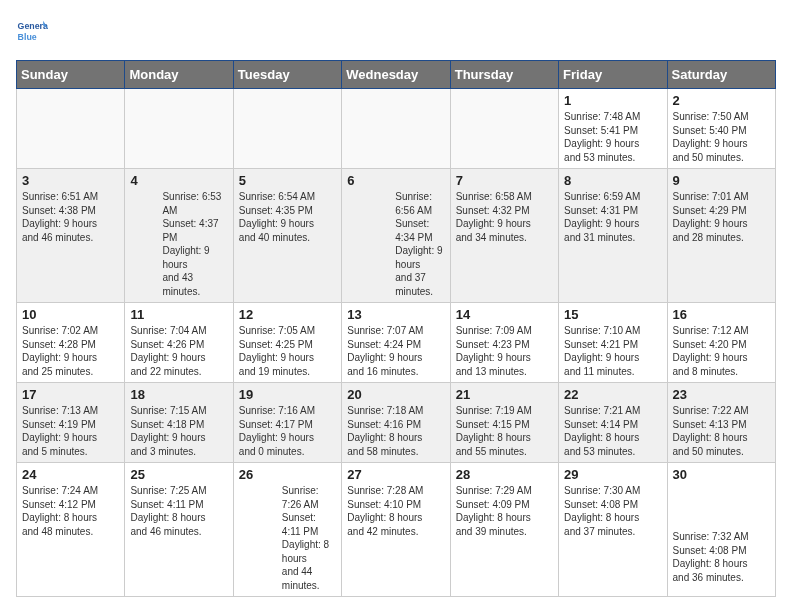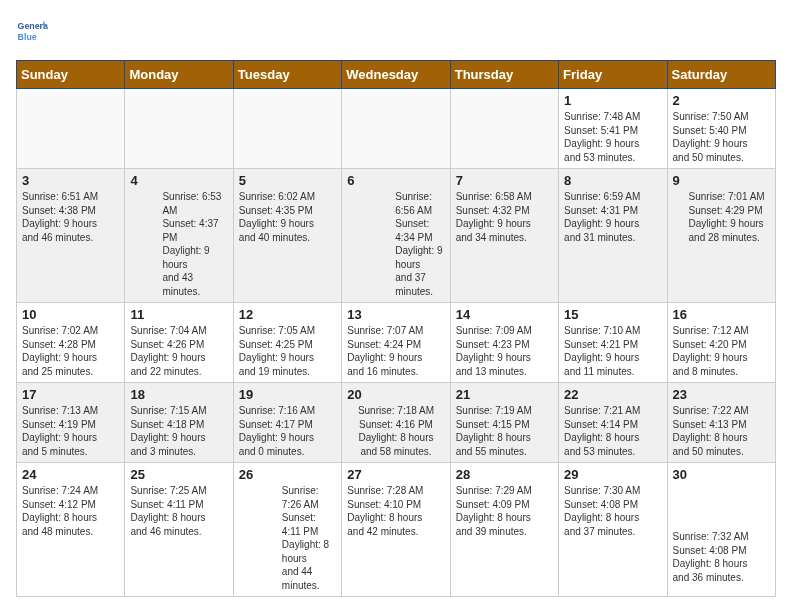--- a/index.html
+++ b/index.html
@@ -35,21 +35,21 @@
     }
     .subtitle {
       font-size: 16px;
       color: #444;
     }
     .calendar {
       width: 100%;
       border-collapse: collapse;
     }
     .calendar th {
-      background: #a16207;
+      background: #737373;
       color: #fff;
       font-size: 13px;
       font-weight: bold;
       padding: 6px 4px;
       text-align: left;
       border: 1px solid #1e4a8a;
     }
     .calendar td {
       border: 1px solid #ccc;
       vertical-align: top;
@@ -144,21 +144,21 @@
         </td>
         <td>
           <div class="day-number">4</div>
           <div class="day-info" style="white-space: pre-line; margin-left: 32px;">Sunrise: 6:53 AM
 Sunset: 4:37 PM
 Daylight: 9 hours
 and 43 minutes.</div>
         </td>
         <td>
           <div class="day-number">5</div>
-          <div class="day-info" style="white-space: pre-line;">Sunrise: 6:02 AM
+          <div class="day-info" style="white-space: pre-line;">Sunrise: 6:54 AM
 Sunset: 4:35 PM
 Daylight: 9 hours
 and 40 minutes.</div>
         </td>
         <td>
           <div class="day-number">6</div>
           <div class="day-info" style="white-space: pre-line; margin-left: 48px;">Sunrise: 6:56 AM
 Sunset: 4:34 PM
 Daylight: 9 hours
 and 37 minutes.</div>
@@ -172,21 +172,21 @@
         </td>
         <td>
           <div class="day-number">8</div>
           <div class="day-info" style="white-space: pre-line;">Sunrise: 6:59 AM
 Sunset: 4:31 PM
 Daylight: 9 hours
 and 31 minutes.</div>
         </td>
         <td>
           <div class="day-number">9</div>
-          <div class="day-info" style="white-space: pre-line; margin-left: 16px;">Sunrise: 7:01 AM
+          <div class="day-info" style="white-space: pre-line;">Sunrise: 7:01 AM
 Sunset: 4:29 PM
 Daylight: 9 hours
 and 28 minutes.</div>
         </td>
       </tr>
       <tr class="row-odd">
         <td>
           <div class="day-number">10</div>
           <div class="day-info" style="white-space: pre-line;">Sunrise: 7:02 AM
 Sunset: 4:28 PM
@@ -253,21 +253,21 @@
         </td>
         <td>
           <div class="day-number">19</div>
           <div class="day-info" style="white-space: pre-line;">Sunrise: 7:16 AM
 Sunset: 4:17 PM
 Daylight: 9 hours
 and 0 minutes.</div>
         </td>
         <td>
           <div class="day-number">20</div>
-          <div class="day-info" style="white-space: pre-line; text-align: center;">Sunrise: 7:18 AM
+          <div class="day-info" style="white-space: pre-line;">Sunrise: 7:18 AM
 Sunset: 4:16 PM
 Daylight: 8 hours
 and 58 minutes.</div>
         </td>
         <td>
           <div class="day-number">21</div>
           <div class="day-info" style="white-space: pre-line;">Sunrise: 7:19 AM
 Sunset: 4:15 PM
 Daylight: 8 hours
 and 55 minutes.</div>

